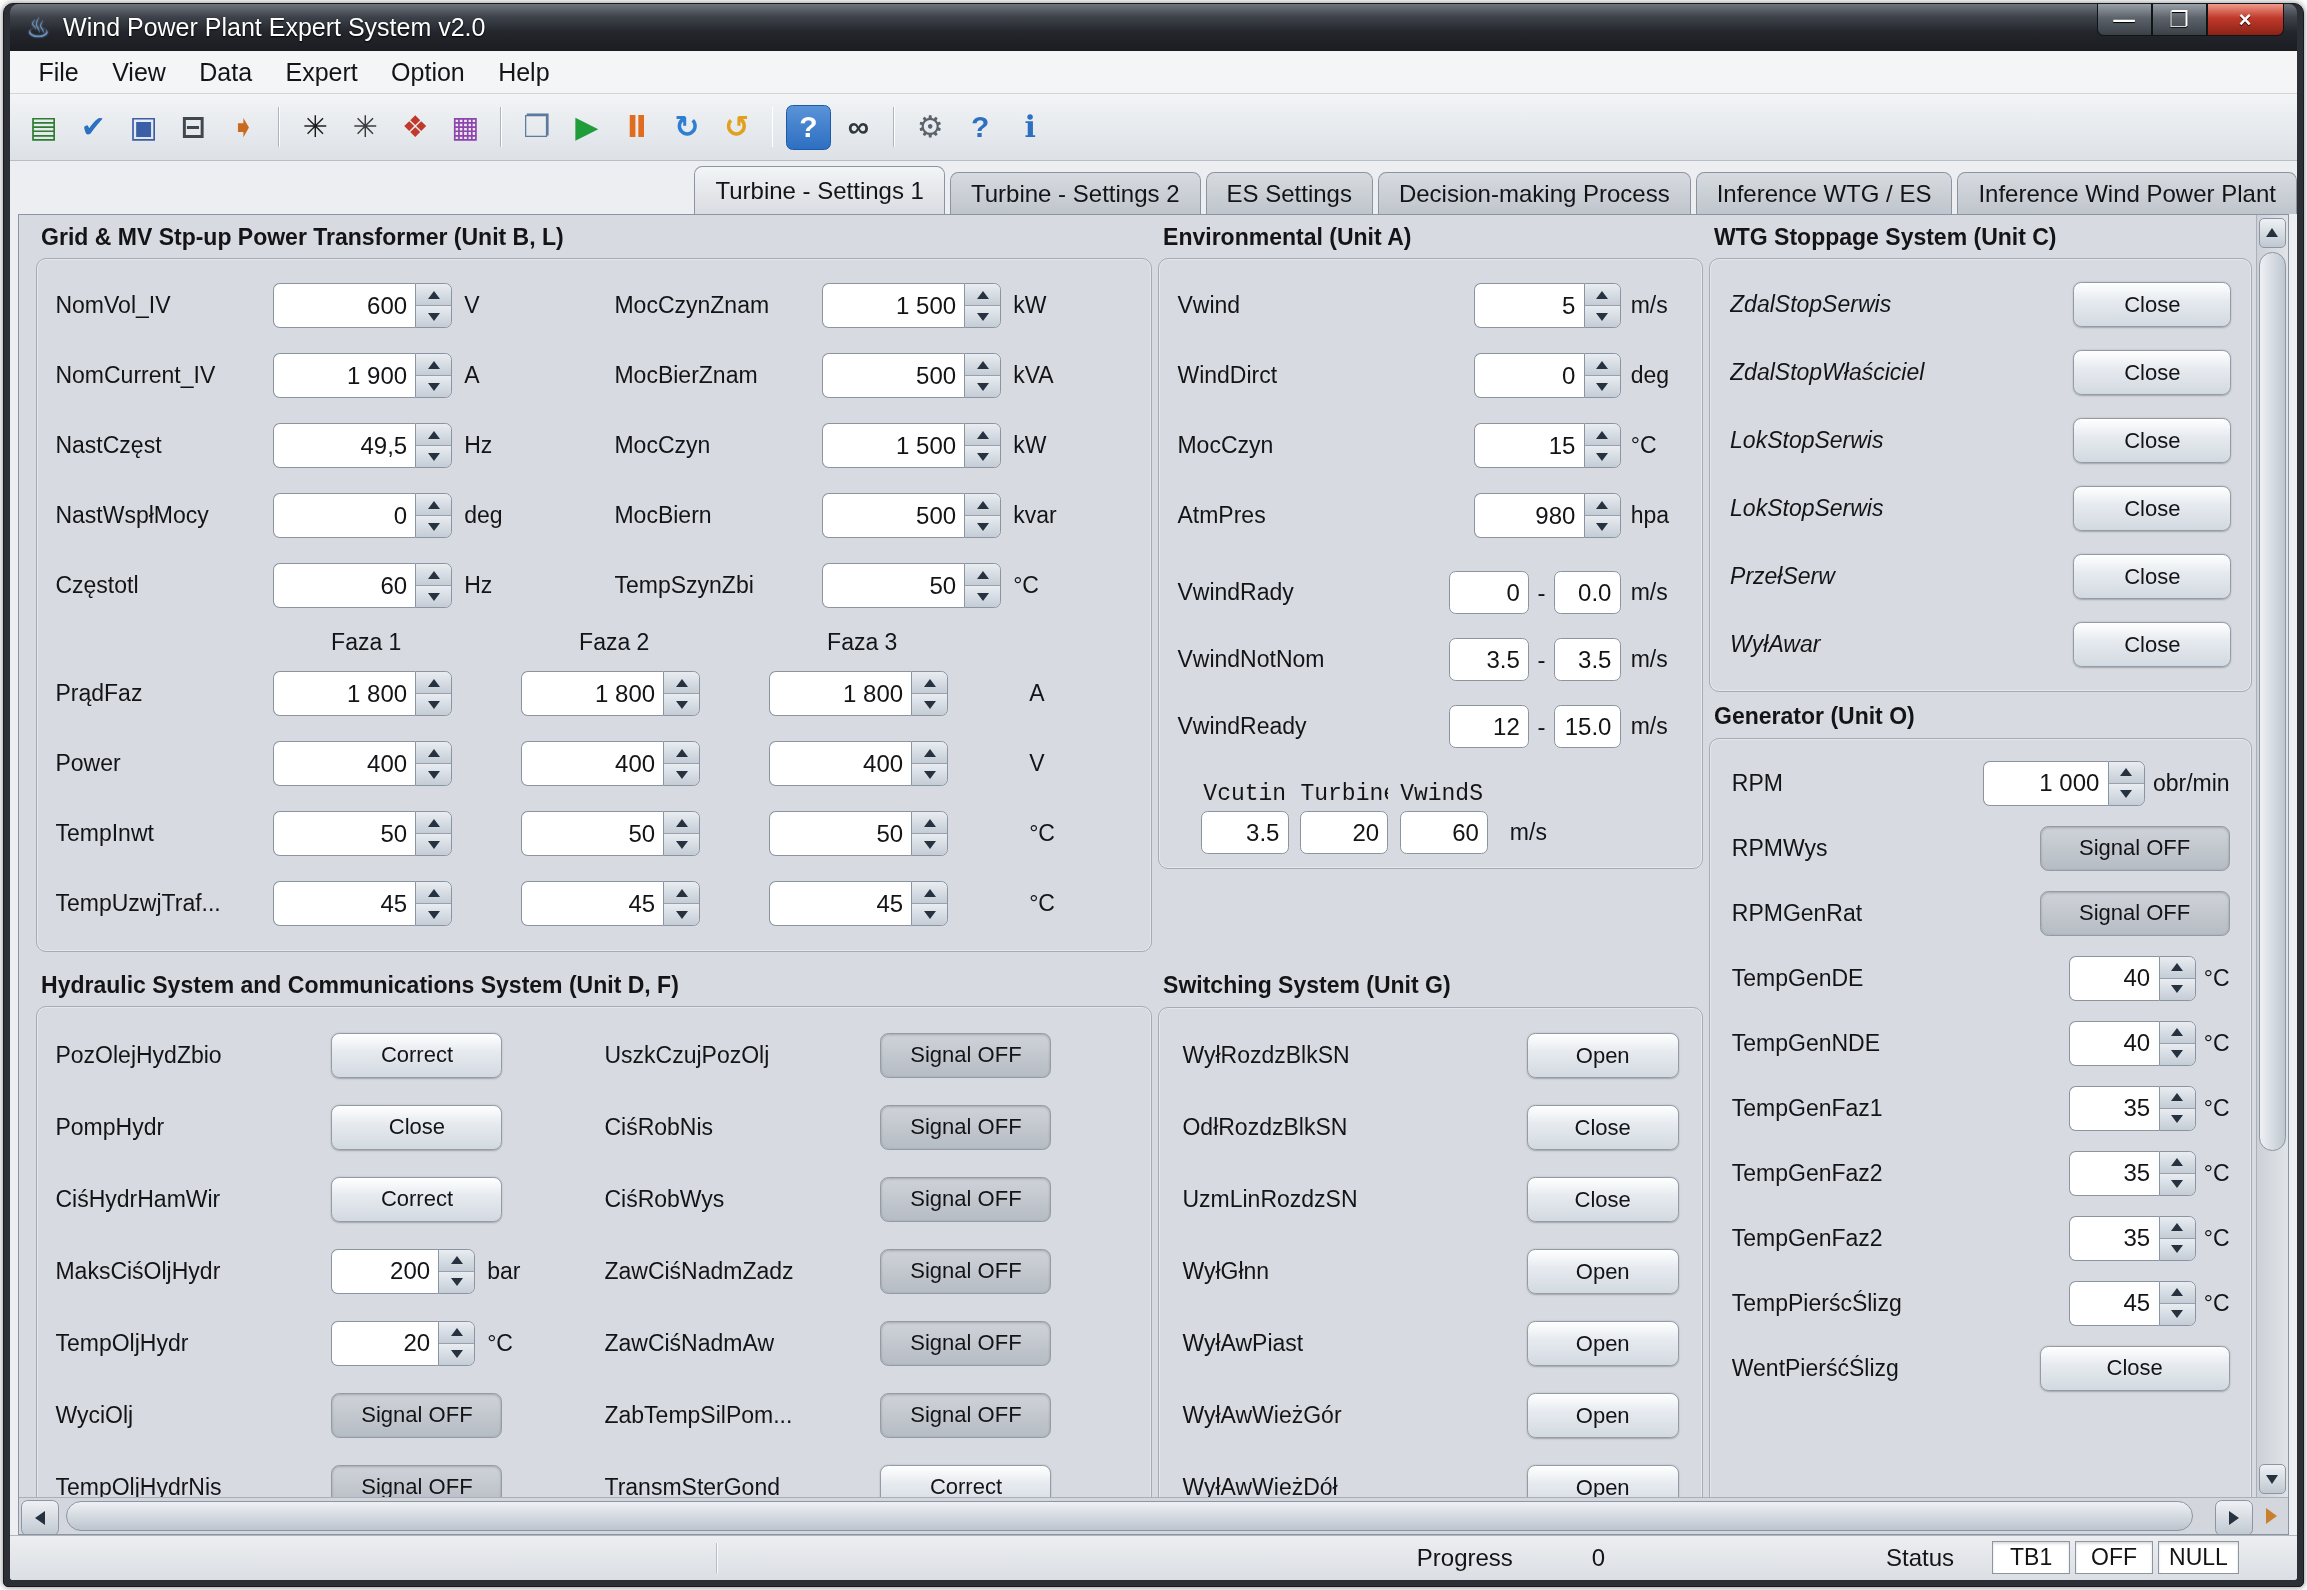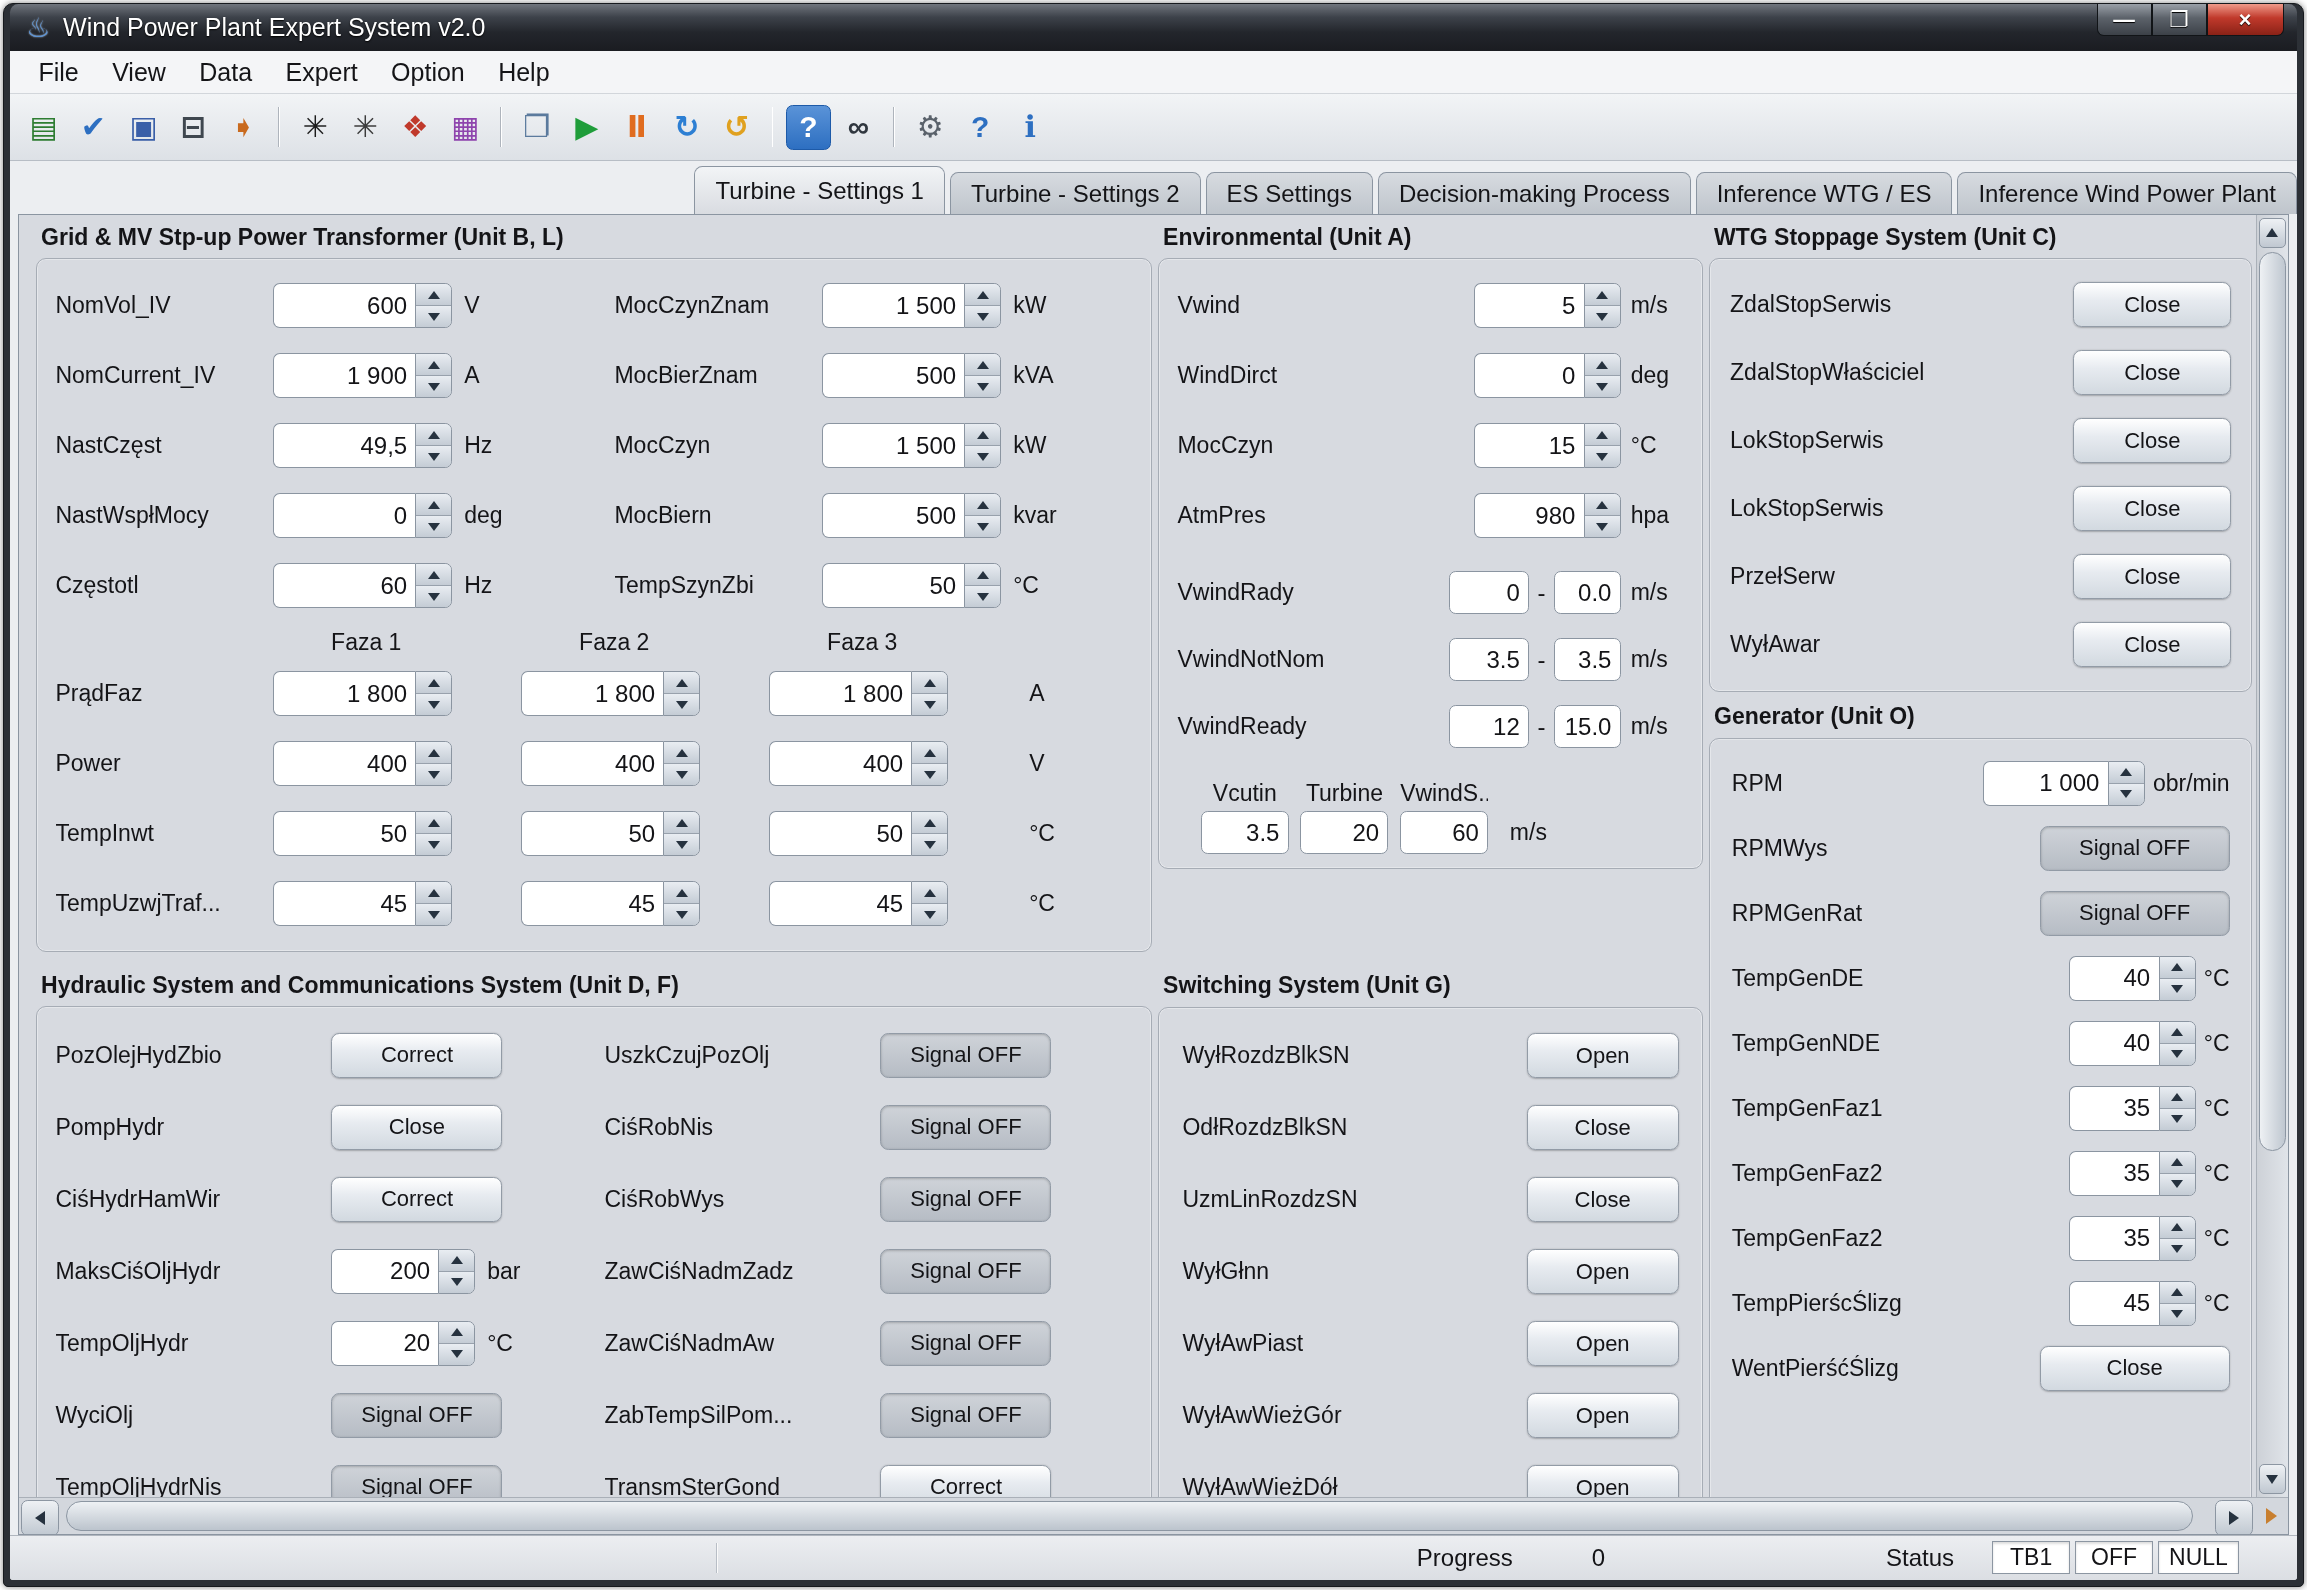--- a/index.html
+++ b/index.html
@@ -113,35 +113,35 @@
   .env .flabel { flex:1; }
   .env .spin-val { width:110px; }
   .env .funit { width:53px; margin-left:10px; }
   .range-group { margin-top:8.3px; }
   .rrow { display:flex; align-items:center; height:67px; padding:0 6.7px; }
   .rrow .flabel { flex:1; }
   .rf1 { width:80px; }
   .rf2 { width:67px; }
   .dash { font-size:24px; margin:0 8.3px; }
   .rrow .funit { width:53px; margin-left:10px; }
-  .cut-headers { display:flex; gap:11.7px; padding-left:30px; margin-top:11.7px; height:35px; align-items:flex-end; }
+  .cut-headers { display:flex; gap:11.7px; padding-left:30px; margin-top:11.7px; height:35px; align-items:flex-end;font-family:Liberation Mono, monospace; }
   .cut-h { width:88px; text-align:center; font-size:23px; white-space:nowrap; overflow:hidden; }
   .cut-row { display:flex; gap:11.7px; padding-left:30px; margin-top:1.7px; align-items:center; height:48px; }
   .cutf { width:88px; }
 
   
   .sec-sw { margin-top:103px; }
   .sw .frow { height:72px; padding:0 11.7px; }
   .sw .flabel { flex:1; }
   .sw .jbtn { width:152px; }
   .sw-box { height:533px; overflow:hidden; }
 
   
   .wtg .frow { height:68px; padding:0 8.3px; }
-  .wtg .flabel { flex:1; }
+  .wtg .flabel { flex:1;font-style:italic; }
   .wtg .jbtn { width:158px; }
   .sec-gen { margin-top:11.7px; }
   .gen-box { height:783px; overflow:hidden; }
   .gen .frow { height:65px; padding:0 10px; }
   .gen .flabel { flex:1; }
   .gen .jbtn { width:190px; }
   .gen .spin-val { width:90px; }
   .gen .funit { margin-left:8.3px; }
   .funit.clip { max-width:77px; overflow:hidden; white-space:nowrap; }
 

